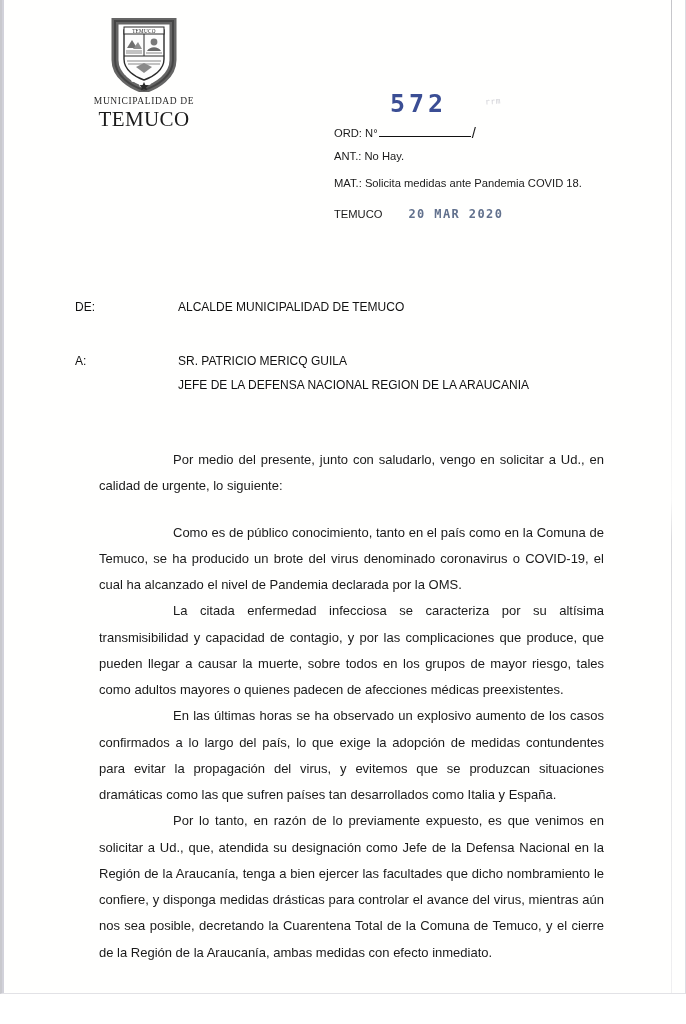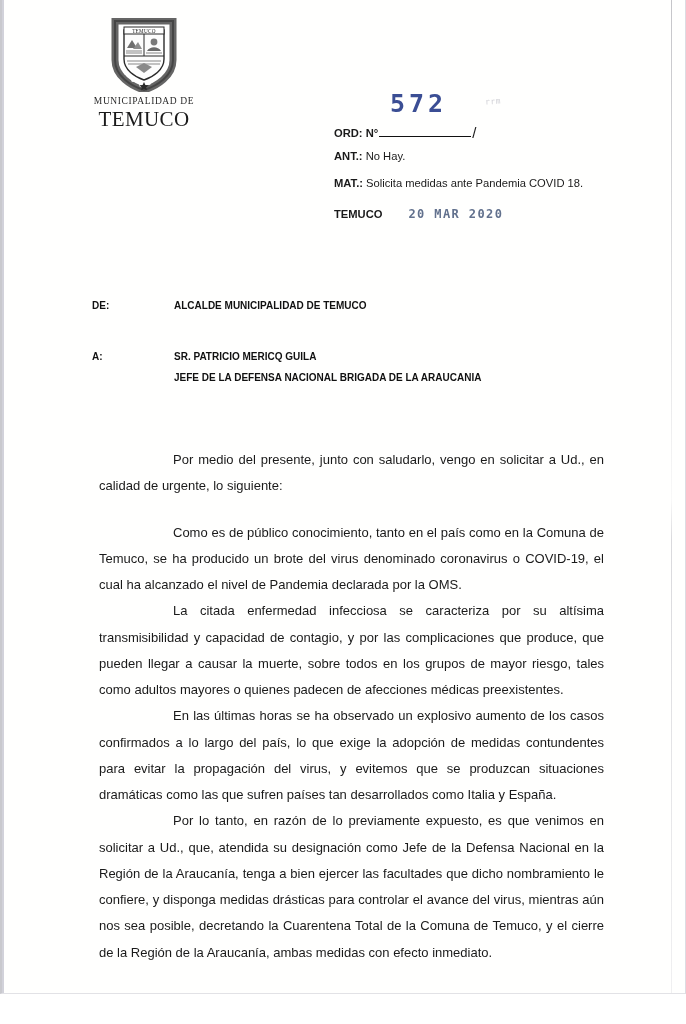--- a/index.html
+++ b/index.html
@@ -110,21 +110,21 @@
     width: 300px;
     font-size: 11.2px;
     color: #1a1a1a;
     line-height: 1.0;
   }
   .refrow {
     margin-bottom: 12px;
     white-space: nowrap;
   }
   .refrow.wrap { white-space: normal; line-height: 1.75; width: 268px; }
-  .reflabel { font-weight: bold; }
+  .reflabel { font-weight: normal; }
   .refvalue { font-weight: normal; text-align: center; }
   .ord-blank {
     display: inline-block;
     width: 92px;
     border-bottom: 1.4px solid #111;
     height: 10px;
     vertical-align: baseline;
     margin: 0 1px 0 1px;
   }
   .ord-slash {
@@ -140,30 +140,30 @@
     font-weight: bold;
     letter-spacing: 1.4px;
     color: #5a6a88;
     margin-left: 26px;
     opacity: 0.95;
   }
 
   
   .addr {
     position: absolute;
-    left: 90px;
+    left: 73px;
     top: 300px;
     width: 520px;
-    font-size: 10px;
-    font-weight: bold;
+    font-size: 12px;
+    font-weight: normal;
     color: #111;
   }
   .addr-row { display: flex; margin-bottom: 6px; }
   .addr-key { width: 82px; flex: 0 0 82px; }
-  .addr-val { flex: 1; }
+  .addr-val { flex: 1; margin-left: 21px; }
   .addr-group { margin-top: 40px; }
   .addr-val div { margin-bottom: 10px; }
   .addr-val div:last-child { margin-bottom: 0; }
 
   
   .body-text {
     position: absolute;
     left: 97px;
     top: 447px;
     width: 505px;
@@ -286,21 +286,21 @@
 
   <div class="addr">
     <div class="addr-row">
       <div class="addr-key">DE:</div>
       <div class="addr-val">ALCALDE MUNICIPALIDAD DE TEMUCO</div>
     </div>
     <div class="addr-row addr-group">
       <div class="addr-key">A:</div>
       <div class="addr-val">
         <div>SR. PATRICIO MERICQ GUILA</div>
-        <div>JEFE DE LA DEFENSA NACIONAL BRIGADA DE LA ARAUCANIA</div>
+        <div>JEFE DE LA DEFENSA NACIONAL REGION DE LA ARAUCANIA</div>
       </div>
     </div>
   </div>
 
   <div class="body-text">
     <p>Por medio del presente, junto con saludarlo, vengo en solicitar a Ud., en calidad de urgente, lo siguiente:</p>
     <p class="gap-large">Como es de público conocimiento, tanto en el país como en la Comuna de Temuco, se ha producido un brote del virus denominado coronavirus o COVID-19, el cual ha alcanzado el nivel de Pandemia declarada por la OMS.</p>
     <p>La citada enfermedad infecciosa se caracteriza por su altísima transmisibilidad y capacidad de contagio, y por las complicaciones que produce, que pueden llegar a causar la muerte, sobre todos en los grupos de mayor riesgo, tales como adultos mayores o quienes padecen de afecciones médicas preexistentes.</p>
     <p>En las últimas horas se ha observado un explosivo aumento de los casos confirmados a lo largo del país, lo que exige la adopción de medidas contundentes para evitar la propagación del virus, y evitemos que se produzcan situaciones dramáticas como las que sufren países tan desarrollados como Italia y España.</p>
     <p>Por lo tanto, en razón de lo previamente expuesto, es que venimos en solicitar a Ud., que, atendida su designación como Jefe de la Defensa Nacional en la Región de la Araucanía, tenga a bien ejercer las facultades que dicho nombramiento le confiere, y disponga medidas drásticas para controlar el avance del virus, mientras aún nos sea posible, decretando la Cuarentena Total de la Comuna de Temuco, y el cierre de la Región de la Araucanía, ambas medidas con efecto inmediato.</p>

